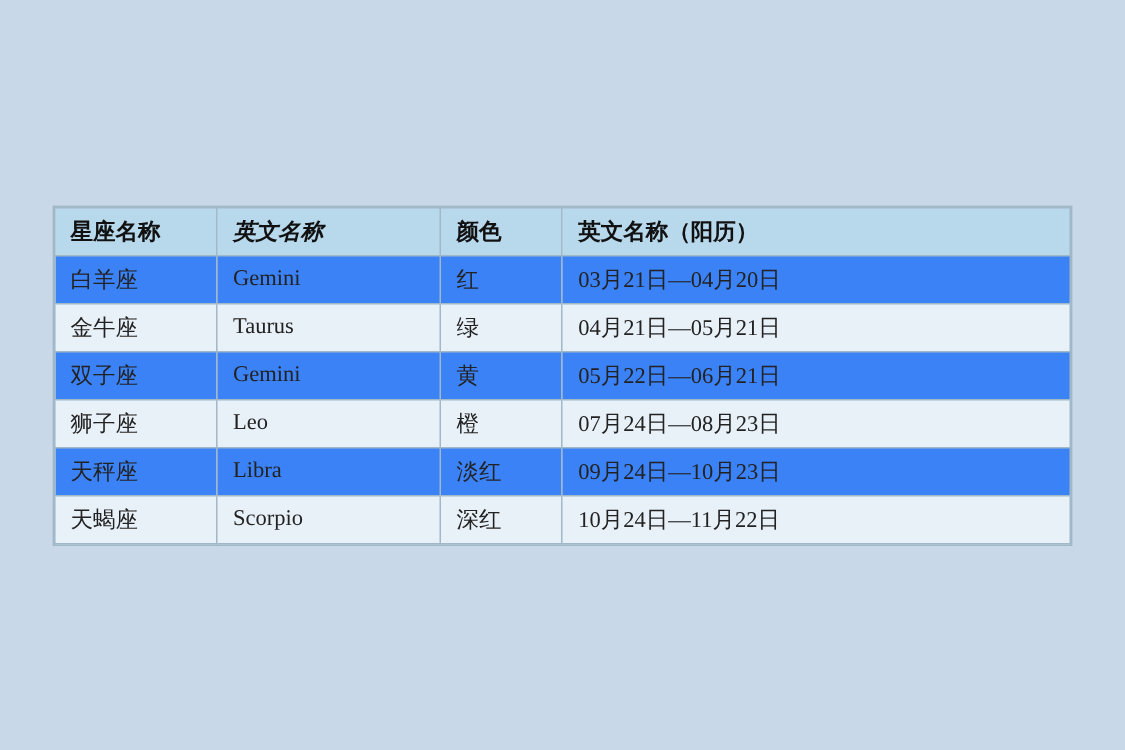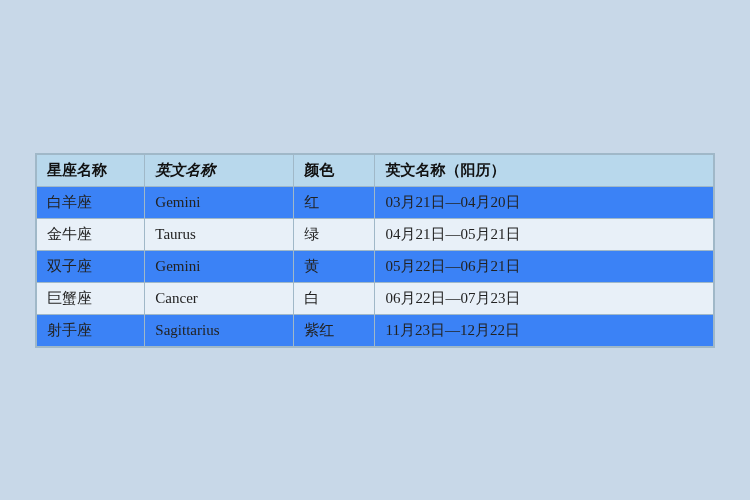--- a/index.html
+++ b/index.html
@@ -71,26 +71,32 @@
           <td>绿</td>
           <td>04月21日—05月21日</td>
         </tr>
         <tr>
           <td>双子座</td>
           <td>Gemini</td>
           <td>黄</td>
           <td>05月22日—06月21日</td>
         </tr>
         <tr>
-          <td>巨蟹座</td>
-          <td>Cancer</td>
-          <td>白</td>
-          <td>06月22日—07月23日</td>
+          <td>狮子座</td>
+          <td>Leo</td>
+          <td>橙</td>
+          <td>07月24日—08月23日</td>
         </tr>
         <tr>
-          <td>射手座</td>
-          <td>Sagittarius</td>
-          <td>紫红</td>
-          <td>11月23日—12月22日</td>
+          <td>天秤座</td>
+          <td>Libra</td>
+          <td>淡红</td>
+          <td>09月24日—10月23日</td>
+        </tr>
+        <tr>
+          <td>天蝎座</td>
+          <td>Scorpio</td>
+          <td>深红</td>
+          <td>10月24日—11月22日</td>
         </tr>
       </tbody>
   </table>
 </div>
 
 </body></html>

